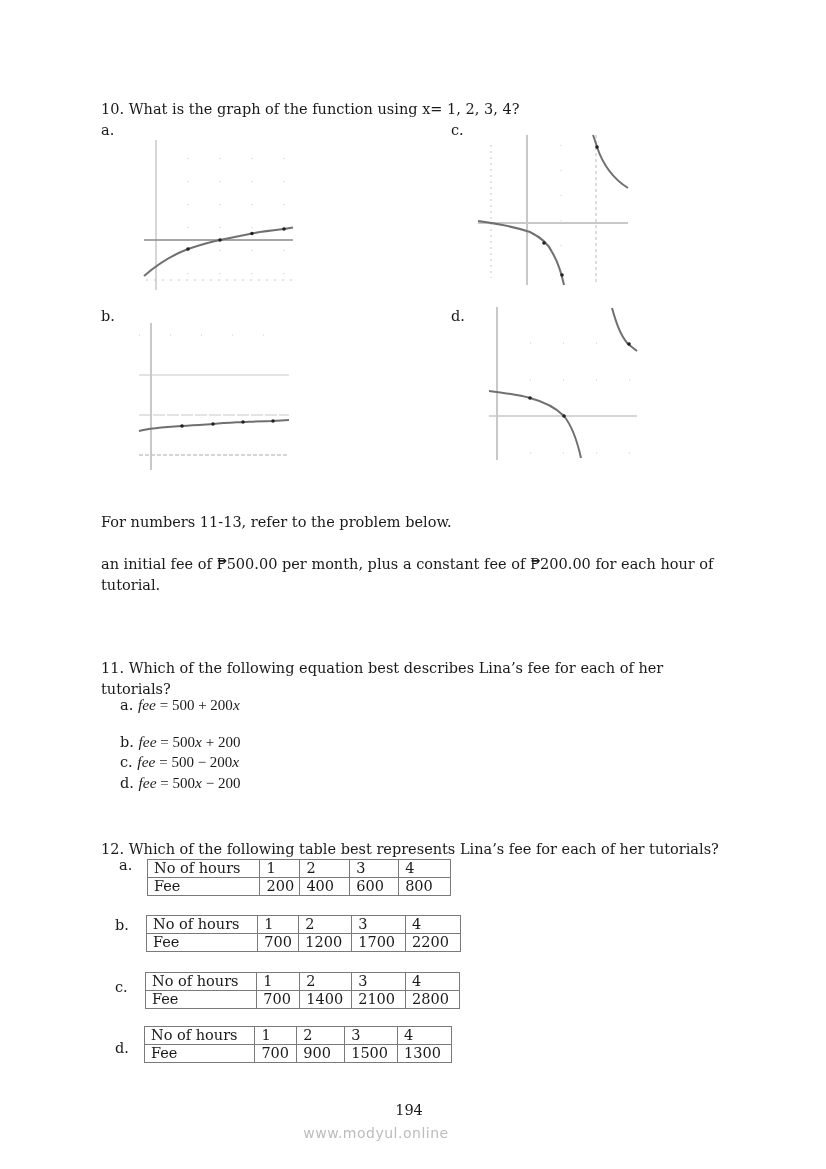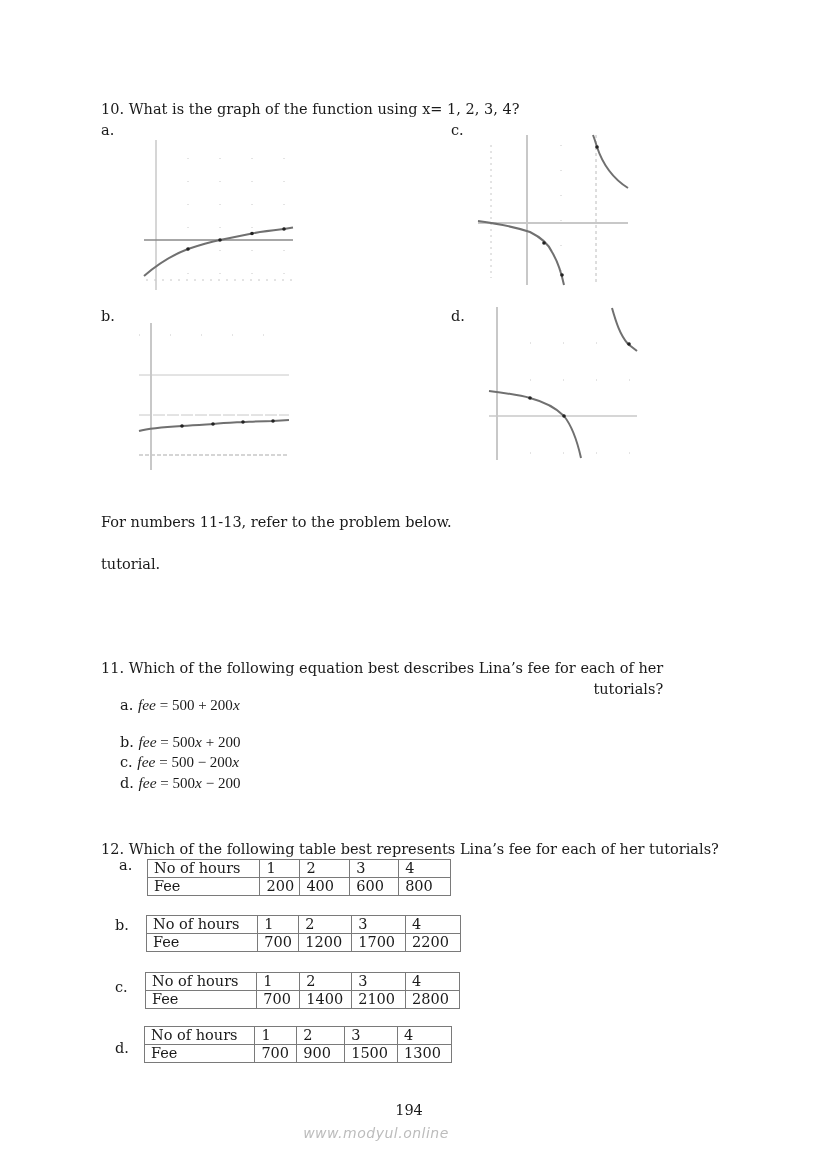--- a/index.html
+++ b/index.html
@@ -92,24 +92,25 @@
   <path d="M612,308 C616,322 620,335 628,344 L637,351" stroke="#707070" stroke-width="2" fill="none"></path>
   <g fill="#222">
     <circle cx="530" cy="398" r="1.8"></circle>
     <circle cx="564" cy="416" r="1.8"></circle>
     <circle cx="629" cy="344" r="1.8"></circle>
   </g>
 </svg>
 
 <div class="abs txt" style="left:101px; top:512px;">For numbers 11-13, refer to the problem below.</div>
 <div class="abs para" style="left:101px; top:554px;">
+  <div>an initial fee of ₱500.00 per month, plus a constant fee of ₱200.00 for each hour of</div>
   <div>tutorial.</div>
 </div>
 
-<div class="abs para" style="left:101px; top:658px;text-align:right;">
+<div class="abs para" style="left:101px; top:658px;">
   <div>11. Which of the following equation best describes Lina’s fee for each of her</div>
   <div>tutorials?</div>
 </div>
 
 <div class="abs txt math" style="left:120px; top:695px;">
   <span>a.</span>
   <i>fee</i><span class="mathv"> = 500 + 200</span><i>x</i><span class="mathv"></span>
 </div>
 <div class="abs txt math" style="left:120px; top:731.5px;">
   <span>b.</span>
@@ -228,13 +229,13 @@
     <td>Fee</td>
     <td>700</td>
     <td>900</td>
     <td>1500</td>
     <td>1300</td>
   </tr>
 </tbody>
   </table>
 
 <div class="abs txt" style="left:0; width:818px; text-align:center; top:1100px;">194</div>
-<div class="abs footer" style="left:0; width:752px; text-align:center; top:1125px;font-style:italic;">www.modyul.online</div>
+<div class="abs footer" style="left:0; width:752px; text-align:center; top:1125px;">www.modyul.online</div>
 
 </body></html>

